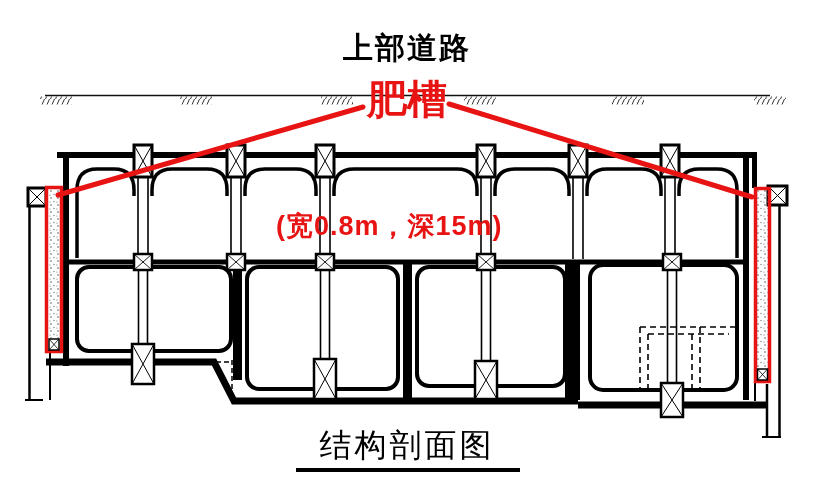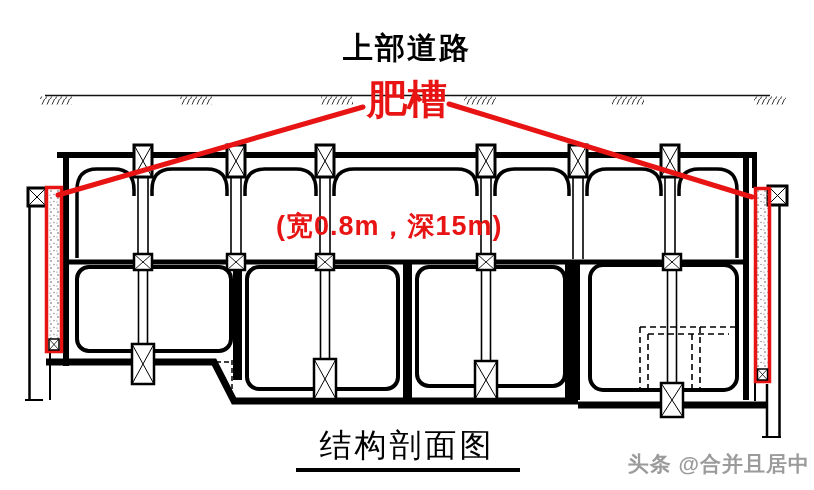--- a/index.html
+++ b/index.html
@@ -272,14 +272,13 @@
       <line x1="363" y1="107" x2="58" y2="195"></line>
       <line x1="449" y1="104" x2="752" y2="197"></line>
     </g>
   </svg>
 
   <div class="txt title">上部道路</div>
   <div class="txt feicao">肥槽</div>
   <div class="txt annot">(宽0.8m，深15m)</div>
   <div class="txt caption">结构剖面图</div>
   <div class="caption-underline"></div>
-  <div class="txt watermark">头条 @合并且居中</div>
 </div>
 
 </body></html>

